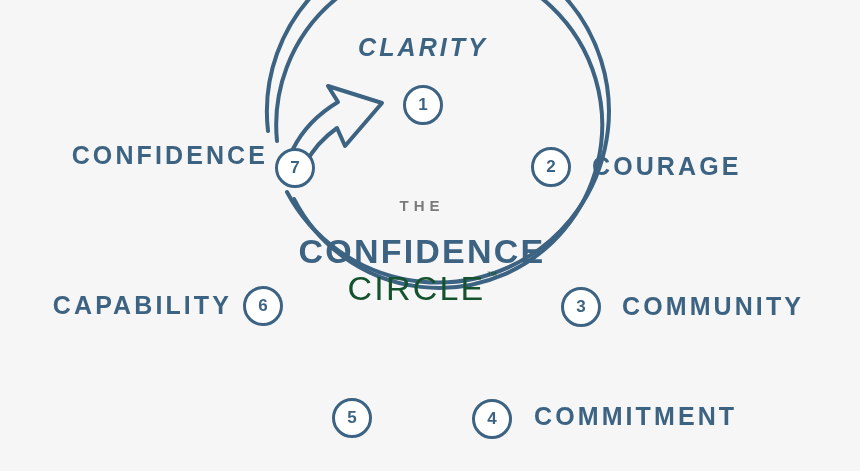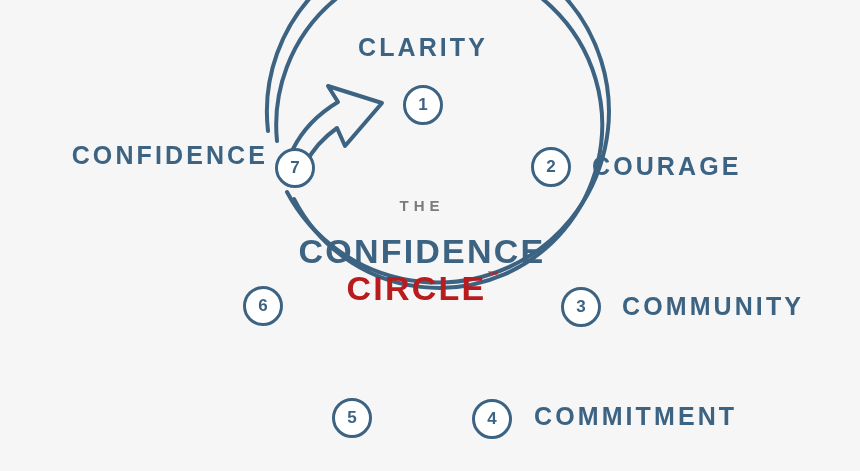--- a/index.html
+++ b/index.html
@@ -39,21 +39,21 @@
     color: #3d6383;
     font-family: "Liberation Sans", sans-serif;
     font-size: 25px;
     font-weight: bold;
     letter-spacing: 3.1px;
     white-space: nowrap;
     line-height: 1;
   }
   .node-label.right { text-align: center; }
   .node-label.left  { text-align: right; }
-  .node-label.center { text-align: right; }
+  .node-label.center { text-align: right; font-style: italic; }
 
   .node-num {
     position: absolute;
     width: 40px;
     height: 40px;
     margin-left: -20px;
     margin-top: -20px;
     border-radius: 50%;
     background: #ffffff;
     border: 3px solid #3d6383;
@@ -86,23 +86,23 @@
   }
   #center-line1 {
     color: #3d6383;
     font-size: 34px;
     font-weight: bold;
     letter-spacing: 2.2px;
     line-height: 1.08;
     font-family: "Liberation Sans", sans-serif;
   }
   #center-line2 {
-    color: #b91c1c;
+    color: #14532d;
     font-size: 34px;
-    font-weight: bold;
+    font-weight: normal;
     letter-spacing: 2.2px;
     line-height: 1.08;
     font-family: "Liberation Sans", sans-serif;
     position: relative;
     display: inline-block;
   }
   #center-tm {
     font-size: 11px;
     letter-spacing: 0;
     vertical-align: super;
@@ -163,20 +163,21 @@
 
     <div class="node-label center" style="left:423px; top:35px; transform:translateX(-50%);">CLARITY</div>
 
     <div class="node-label right" style="left:592px; top:154px;">COURAGE</div>
 
     <div class="node-label right" style="left:534px; top:404px;">COMMITMENT</div>
 
     <div class="node-label right" style="left:622px; top:294px;">COMMUNITY</div>
 
 
+    <div class="node-label left" style="right:628px; top:293px;">CAPABILITY</div>
 
     <div class="node-label left" style="right:592px; top:143px;">CONFIDENCE</div>
 
     <div id="center-block">
       <div id="center-the">THE</div>
       <div id="center-line1">CONFIDENCE</div>
       <div>
         <span id="center-line2"><span>CIRCLE</span><span id="center-tm">™</span></span>
       </div>
     </div>

